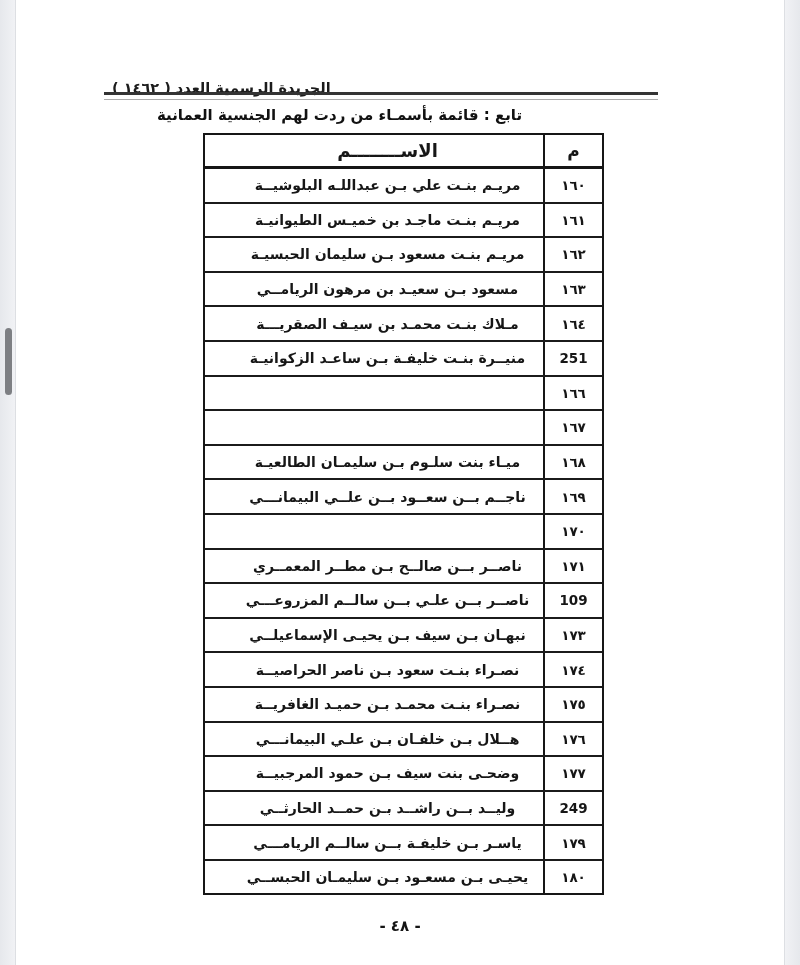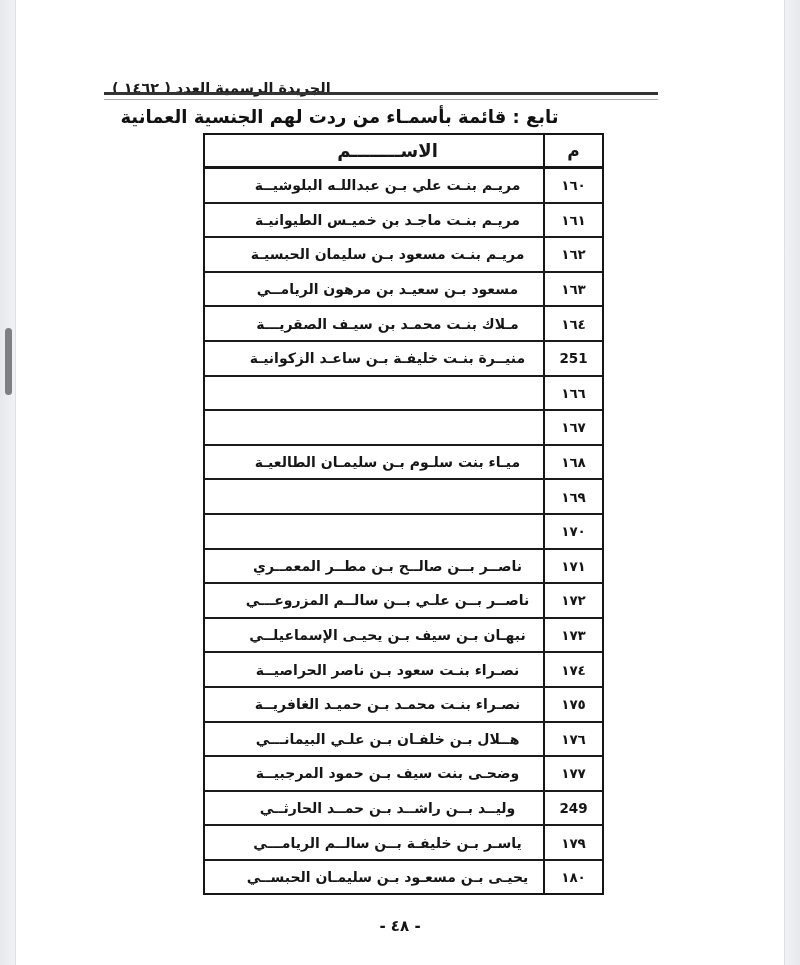--- a/index.html
+++ b/index.html
@@ -30,21 +30,21 @@
     position:absolute;left:104px;top:92px;width:554px;height:3px;
     background:#343434;
   }
   .rule-thin{
     position:absolute;left:104px;top:99px;width:554px;height:1px;
     background:#ababab;
   }
   .doc-title{
     position:absolute;top:106px;left:0;width:679px;
     text-align:center;direction:rtl;
-    font-weight:bold;font-size:18px;color:#111;
+    font-weight:bold;font-size:15px;color:#111;
   }
   .names-table{
     position:absolute;top:133px;left:203px;width:401px;
     direction:rtl;border:2.5px solid #161616;
     box-sizing:border-box;background:#fff;
   }
   .thead-row{
     display:flex;height:31px;border-bottom:3px solid #161616;
     font-weight:bold;
   }
@@ -119,30 +119,31 @@
       </div>
       <div class="trow">
         <div class="cell num">١٦٧</div>
       </div>
       <div class="trow">
         <div class="cell num">١٦٨</div>
         <div class="cell name">ميـاء بنت سلـوم بـن سليمـان الطالعيـة</div>
       </div>
       <div class="trow">
         <div class="cell num">١٦٩</div>
+        <div class="cell name">ناجــم بــن سعــود بــن علــي البيمانـــي</div>
       </div>
       <div class="trow">
         <div class="cell num">١٧٠</div>
       </div>
       <div class="trow">
         <div class="cell num">١٧١</div>
         <div class="cell name">ناصــر بــن صالــح بـن مطــر المعمــري</div>
       </div>
       <div class="trow">
-        <div class="cell num">١٧٢</div>
+        <div class="cell num">109</div>
         <div class="cell name">ناصــر بــن علـي بــن سالــم المزروعـــي</div>
       </div>
       <div class="trow">
         <div class="cell num">١٧٣</div>
         <div class="cell name">نبهـان بـن سيف بـن يحيـى الإسماعيلــي</div>
       </div>
       <div class="trow">
         <div class="cell num">١٧٤</div>
         <div class="cell name">نصـراء بنـت سعود بـن ناصر الحراصيــة</div>
       </div>

